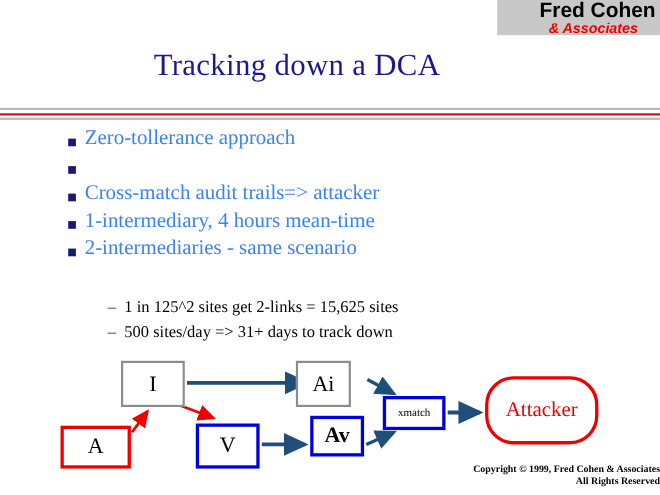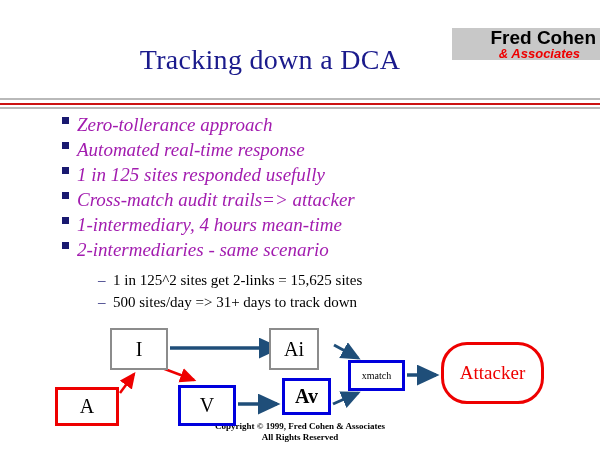--- a/index.html
+++ b/index.html
@@ -18,21 +18,20 @@
   
   #logo {
     position: absolute;
     left: 452px;
     top: 0px;
     width: 148px;
     height: 32px;
     background: #c8c8c8;
     font-family: "Liberation Sans", "DejaVu Sans", sans-serif;
     text-align: right;
-    margin-top: 28px;
   }
   #logo .logo-line1 {
     display: block;
     font-size: 19px;
     font-weight: bold;
     color: #000000;
     line-height: 18px;
     padding-top: 1px;
     padding-right: 4px;
     letter-spacing: 0px;
@@ -71,26 +70,25 @@
 
   
   #bullets {
     position: absolute;
     left: 62px;
     top: 112px;
     width: 470px;
   }
   .bullet-row {
     display: flex;
-    align-items: center;
+    align-items: flex-end;
     height: 25px;
     font-size: 19px;
-    color: #a21caf;
+    color: #3b82f6;
     white-space: nowrap;
-    font-style: italic;
   }
   .bullet-mark {
     width: 7px;
     height: 7px;
     background: #191970;
     margin-right: 8px;
     flex: 0 0 auto;
     position: relative;
     top: -4px;
   }
@@ -117,21 +115,21 @@
     font-size: 15px;
     line-height: 1;
   }
 
   
   #footer {
     position: absolute;
     left: 0px;
     top: 421px;
     width: 600px;
-    text-align: center;
+    text-align: right;
     font-size: 9px;
     font-weight: bold;
     color: #000000;
     line-height: 11px;
     font-family: "Liberation Serif", "DejaVu Serif", serif;
     z-index: 1;
   }
 
   
   #diagram {
@@ -189,25 +187,20 @@
 <div class="rule" id="rule-mid"></div>
 <div class="rule" id="rule-bottom"></div>
 
 <div id="bullets">
   <div class="bullet-row">
     <span class="bullet-mark"></span>
     <span>Zero-tollerance approach</span>
   </div>
   <div class="bullet-row">
     <span class="bullet-mark"></span>
-    <span>Automated real-time response</span>
-  </div>
-  <div class="bullet-row">
-    <span class="bullet-mark"></span>
-    <span>1 in 125 sites responded usefully</span>
   </div>
   <div class="bullet-row">
     <span class="bullet-mark"></span>
     <span>Cross-match audit trails=&gt; attacker</span>
   </div>
   <div class="bullet-row">
     <span class="bullet-mark"></span>
     <span>1-intermediary, 4 hours mean-time</span>
   </div>
   <div class="bullet-row">

